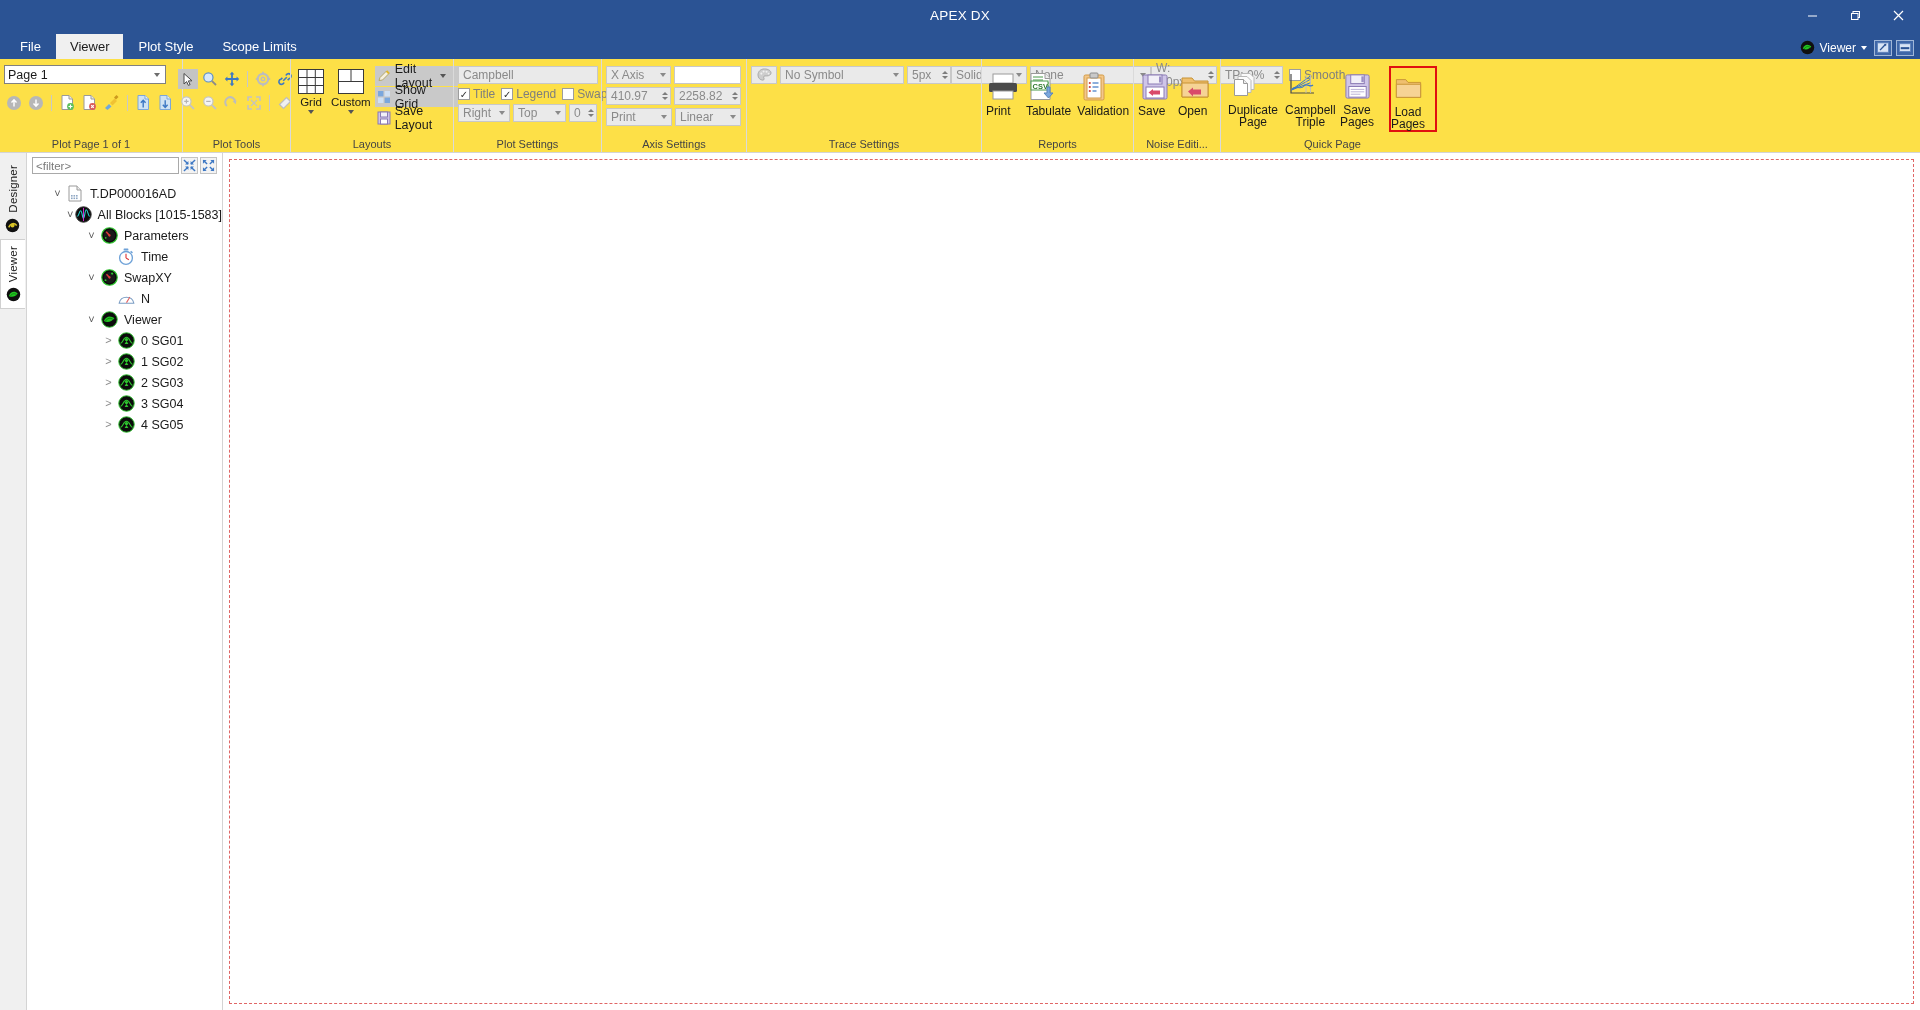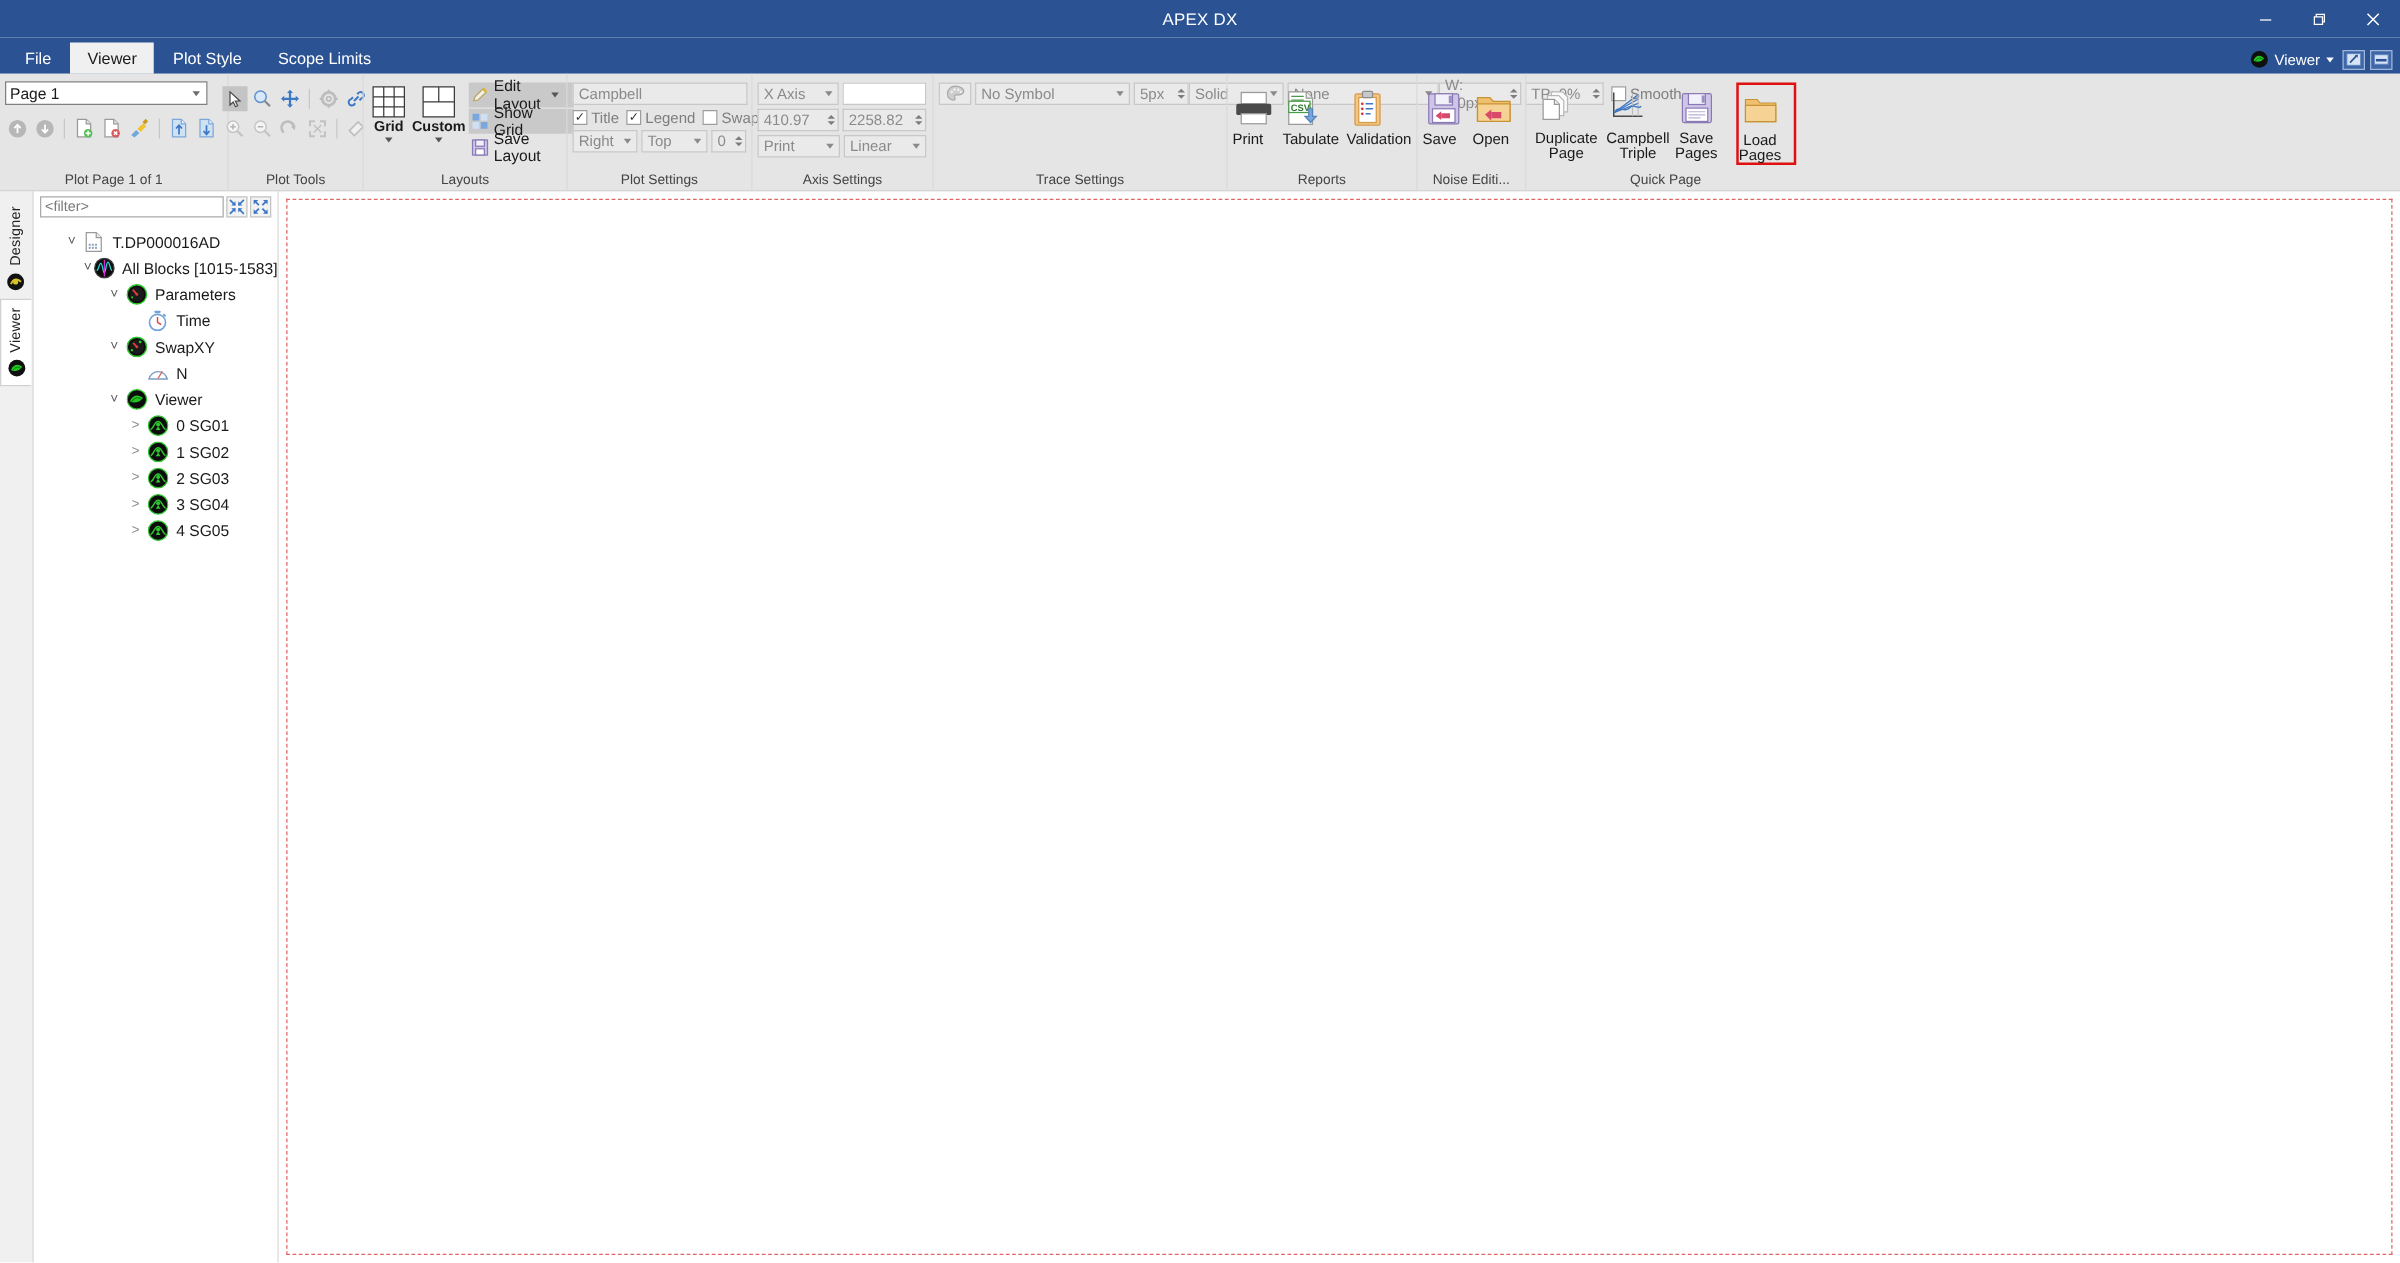--- a/index.html
+++ b/index.html
@@ -36,21 +36,21 @@
   .tabright{
     position:absolute; right:6px; bottom:3px; display:flex; align-items:center; gap:4px;
     color:#ffffff; font-size:12px;
   }
   .viewer-dd{ display:flex; align-items:center; gap:5px; padding:1px 3px; }
   .caret-wht{ width:0;height:0;border-left:3.5px solid transparent;border-right:3.5px solid transparent;border-top:4px solid #ffffff; }
   .wbtn-sq{ width:18px;height:16px;border:1px solid #9fb6d8;background:#3f67a8;display:flex;align-items:center;justify-content:center;}
 
   
   .ribbon{
-    background:#e5e5e5; height:94px; display:flex; align-items:stretch;
+    background:#fde047; height:94px; display:flex; align-items:stretch;
     border-bottom:1px solid #d4d4d4; position:relative;
   }
   .rgroup{
     display:flex; flex-direction:column; justify-content:space-between;
     padding:2px 4px 0 4px; position:relative;
   }
   .rgroup + .rgroup{ border-left:1px solid #dadada; }
   .rgroup .gbody{ flex:1; display:flex; align-items:flex-start; }
   .glabel{
     text-align:center; font-size:11px; color:#444; height:16px; line-height:16px;
@@ -69,21 +69,21 @@
   .vsep{ width:1px; height:16px; background:#c8c8c8; margin:0 3px; }
 
   
   .ptrow{ display:flex; align-items:center; gap:2px; }
   .ptbtn{ width:20px; height:20px; display:flex;align-items:center;justify-content:center;}
   .ptbtn.sel{ background:#c4c4c4; }
 
   
   .bigbtn{
     width:40px; display:flex; flex-direction:column; align-items:center; gap:1px;
-    padding-top:3px; font-size:11.5px;font-weight:bold;
+    padding-top:3px; font-size:11.5px;
   }
   .bigbtn .bicon{ width:32px; height:28px; display:flex; align-items:center; justify-content:center;}
   .bigbtn .blbl{ line-height:12px; text-align:center; }
   .bigbtn .bcaret{ width:0;height:0;border-left:3.5px solid transparent;border-right:3.5px solid transparent;border-top:4px solid #555; margin-top:1px;}
 
   .stackbtns{ display:flex; flex-direction:column; gap:1px; }
   .stackbtn{ display:flex; align-items:center; gap:4px; font-size:12.5px; padding:1px 12px 1px 2px; height:20px;}
   .stackbtn.hl{ background:#c9c9c9; }
   .stackbtn .micon{ width:15px; height:15px; display:flex; align-items:center; justify-content:center;}
 

